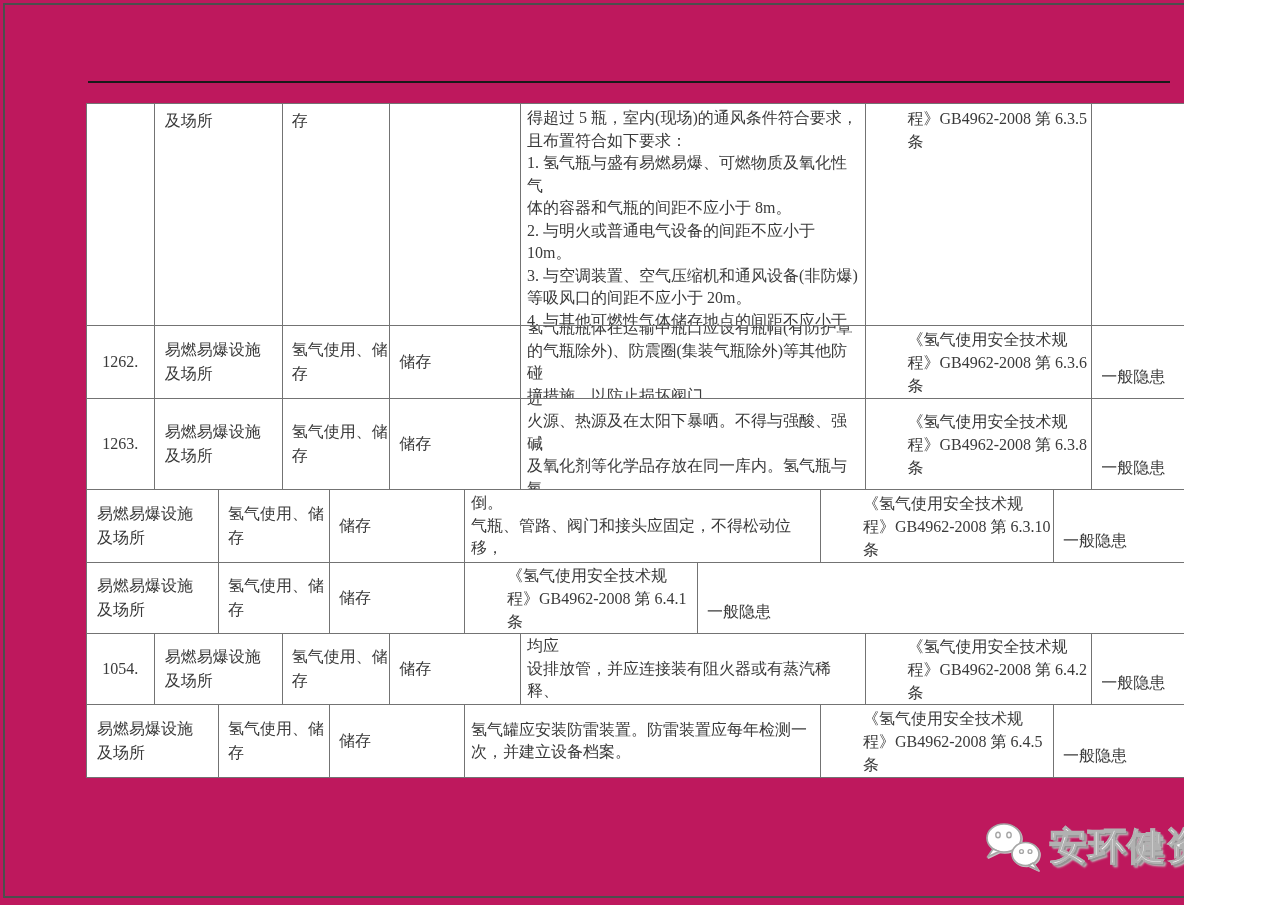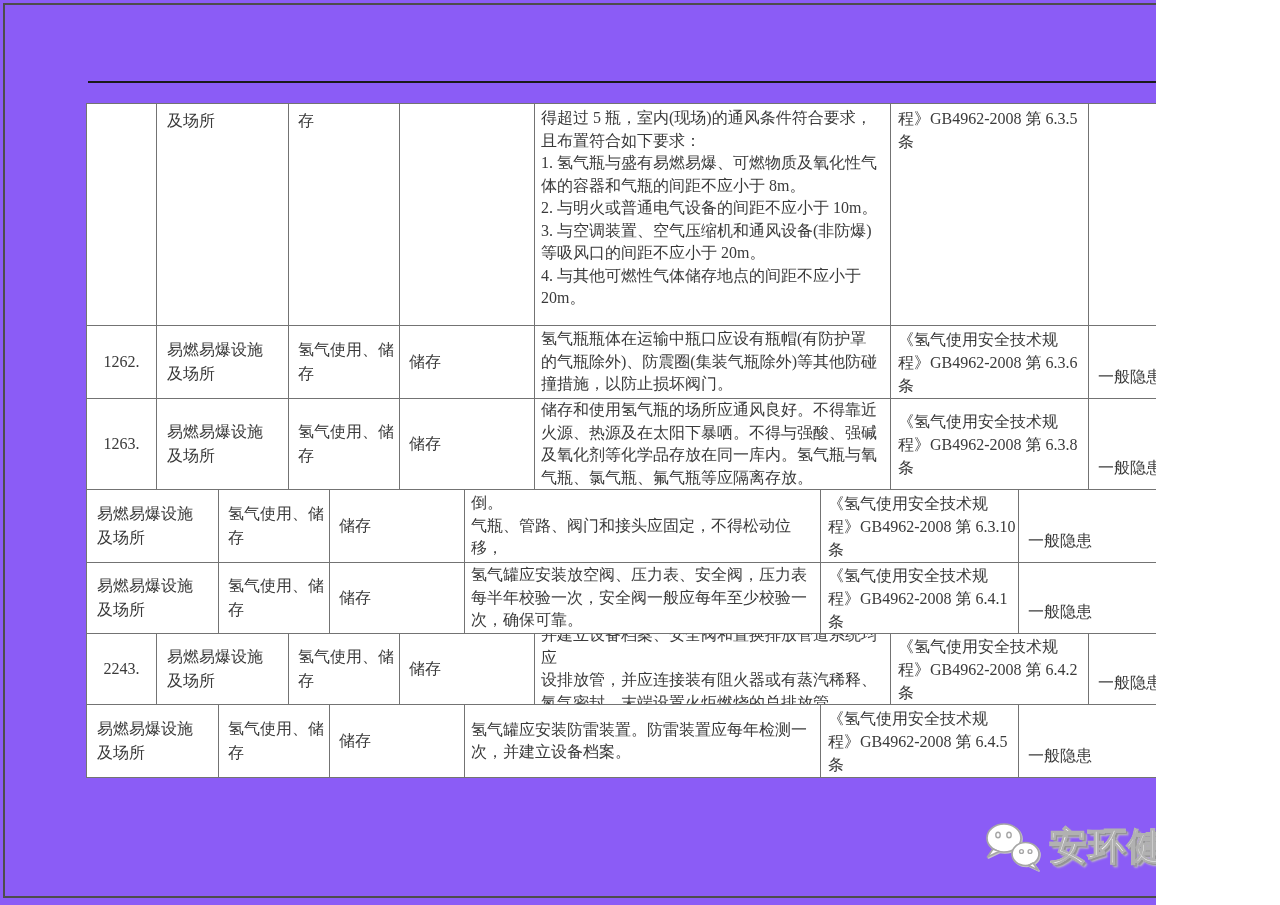--- a/index.html
+++ b/index.html
@@ -1,18 +1,18 @@
 <!DOCTYPE html>
 <html><head>
 <meta charset="utf-8">
 <style>
   html,body{margin:0;padding:0;background:#ffffff;}
   .page{
-    position:relative;width:1156px;height:905px;background:#8b5cf6;overflow:hidden;
-    font-family:"Liberation Serif","DejaVu Serif",serif;color:#3a3a3a;
+    position:relative;width:1156px;height:905px;background:#be185d;overflow:hidden;
+    font-family:"Liberation Serif","DejaVu Serif",serif;color:#3a3a3a;padding-left:28px;
   }
   .frame{
     position:absolute;left:3px;top:3px;width:1270px;height:895px;
     border:2px solid #4d4d4d;box-sizing:border-box;
   }
   .header-rule{
     position:absolute;left:88px;top:81px;width:1082px;height:2px;background:#1a1a1a;
   }
   .doc-table{
     position:absolute;left:86px;top:103px;width:1112px;box-sizing:border-box;
@@ -30,21 +30,21 @@
   .td{
     box-sizing:border-box;border-right:1px solid #737373;
     display:flex;align-items:center;overflow:hidden;font-size:16px;
   }
   .td:last-child{border-right:none;font-family:Liberation Mono, monospace;}
   .c1{width:70px;justify-content:center;}
   .c2{width:132px;padding-left:10px;line-height:24px;}
   .c3{width:111px;padding-left:9px;line-height:24px;}
   .c4{width:135px;padding-left:9px;}
   .c5{width:356px;padding:1px 2px 1px 6px;line-height:22.5px;}
-  .c6{width:198px;padding:1px 2px 1px 7px;line-height:23px;}
+  .c6{width:198px;padding:1px 2px 1px 7px;line-height:23px;margin-left:35px;}
   .c7{width:108px;padding:0 2px 10px 9px;align-items:flex-end;}
   .c2 .txt,.c3 .txt{white-space:pre-line;}
   .c5 .txt{white-space:pre-wrap;}
   .c6 .txt{white-space:pre;}
   
   .row-cont .td{align-items:flex-start;}
   .row-cont .c2,.row-cont .c3{padding-top:5px;}
   .row-cont .c5{padding-top:3px;}
   .row-cont .c6{padding-top:3px;}
   
@@ -193,38 +193,33 @@
           <span class="txt">易燃易爆设施
 及场所</span>
         </div>
     <div class="td c3">
           <span class="txt">氢气使用、储
 存</span>
         </div>
     <div class="td c4">
           <span class="txt">储存</span>
         </div>
-    <div class="td c5">
-          <span class="txt">氢气罐应安装放空阀、压力表、安全阀，压力表
-每半年校验一次，安全阀一般应每年至少校验一
-次，确保可靠。</span>
-        </div>
     <div class="td c6">
           <span class="txt">《氢气使用安全技术规
 程》GB4962-2008 第 6.4.1
 条</span>
         </div>
     <div class="td c7">
           <span class="txt">一般隐患</span>
         </div>
   </div>
 
   <div class="tr">
     <div class="td c1">
-          <span class="txt">2243.</span>
+          <span class="txt">1054.</span>
         </div>
     <div class="td c2">
           <span class="txt">易燃易爆设施
 及场所</span>
         </div>
     <div class="td c3">
           <span class="txt">氢气使用、储
 存</span>
         </div>
     <div class="td c4">

